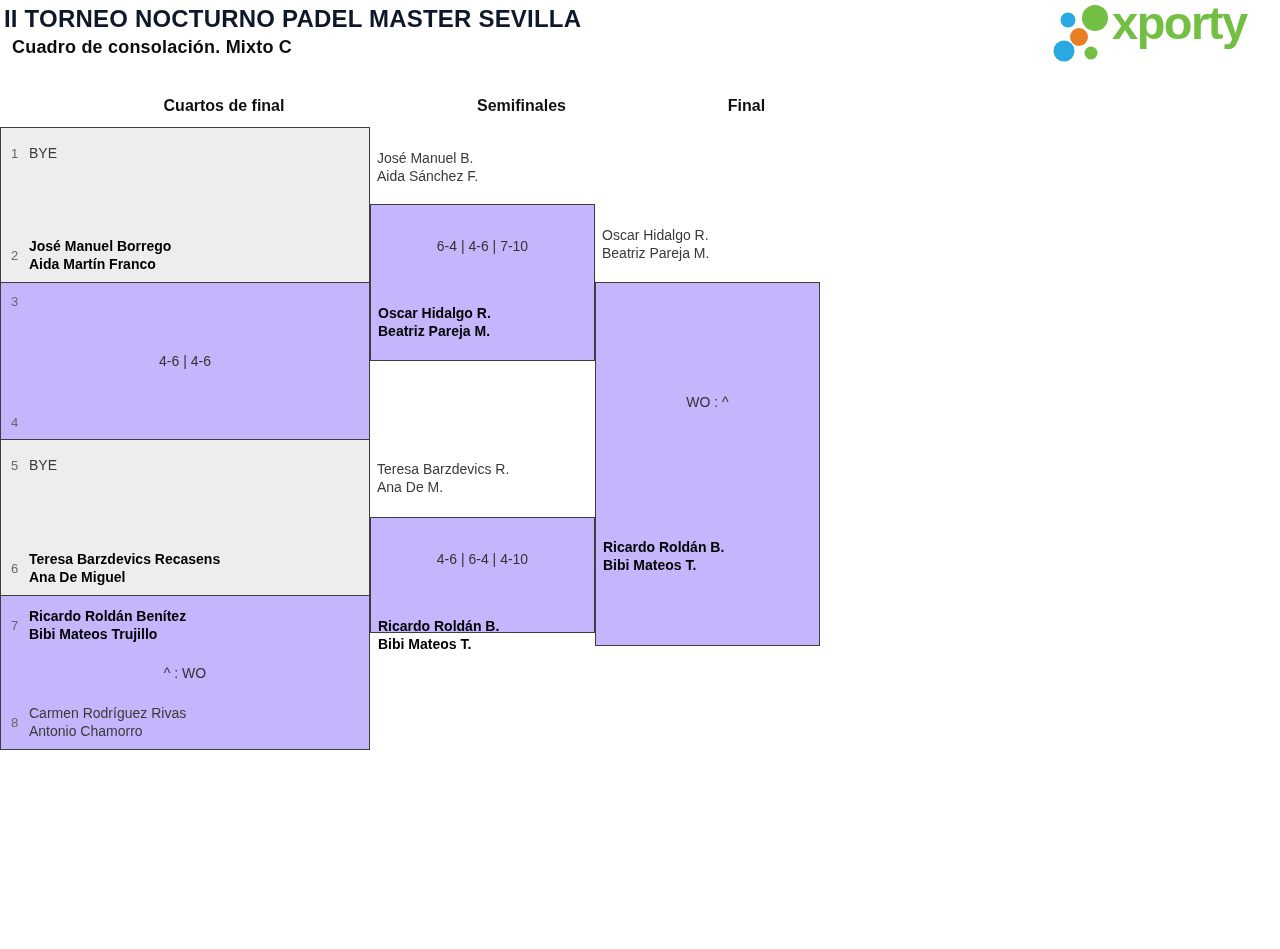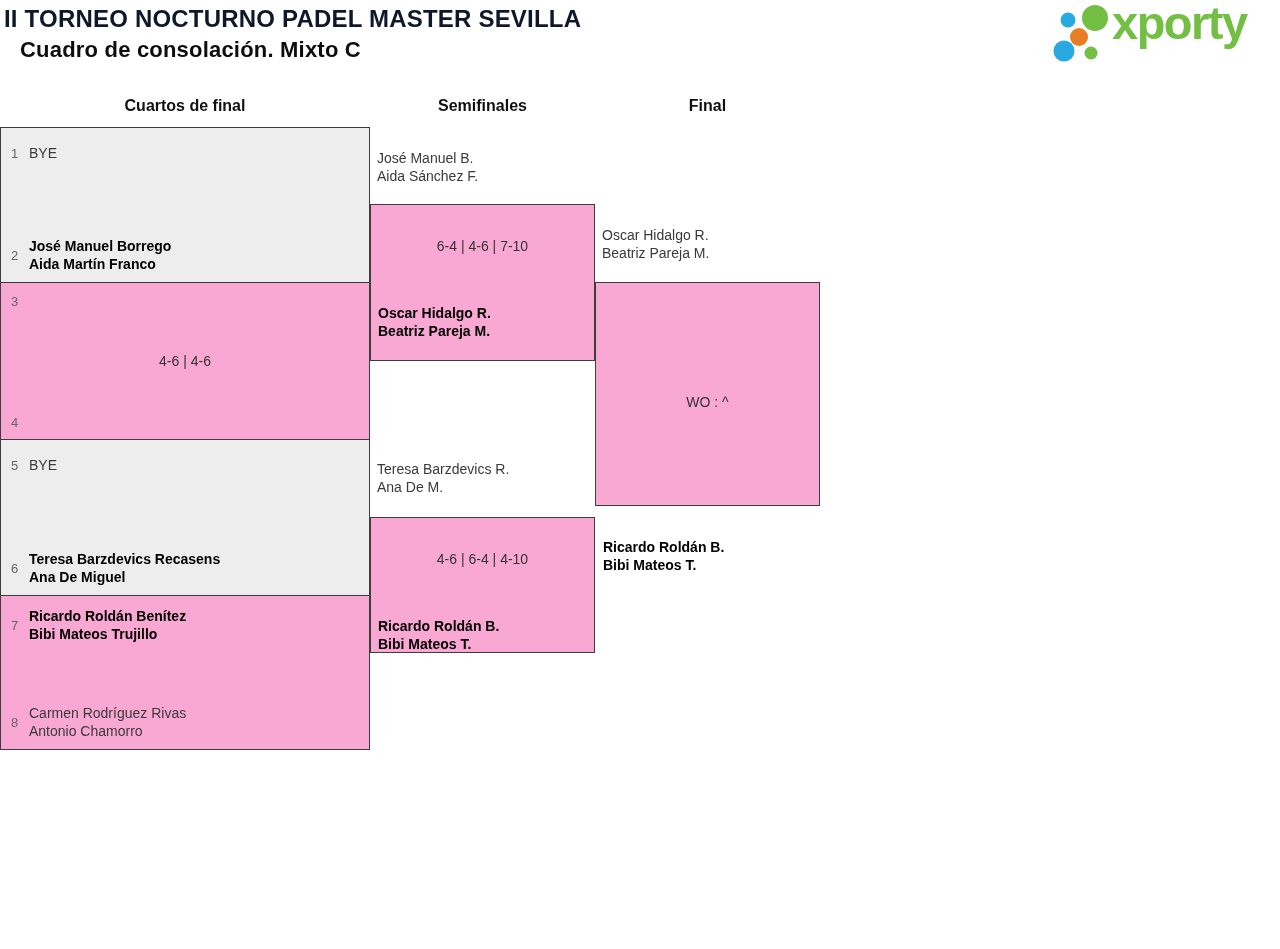--- a/index.html
+++ b/index.html
@@ -5,42 +5,42 @@
   html,body{margin:0;padding:0;}
   body{
     width:1280px;height:949px;position:relative;background:#ffffff;
     font-family:"Liberation Sans",sans-serif;overflow:hidden;
     -webkit-font-smoothing:antialiased;
   }
   .abs{position:absolute;}
 
   
   .title-line1{left:4px;top:5px;font-size:24px;font-weight:700;color:#0f172a;letter-spacing:.2px;}
-  .title-line2{left:20px;top:37px;font-size:22px;font-weight:700;color:#0d0d0d;letter-spacing:.2px;}
+  .title-line2{left:12px;top:37px;font-size:18px;font-weight:700;color:#0d0d0d;letter-spacing:.2px;}
   .logo-wrap{left:1046px;top:2px;width:232px;height:66px;cursor:pointer;}
   .logo-dots{position:absolute;left:0;top:0;}
   .logo-text{position:absolute;left:66px;top:-7px;font-size:47px;font-weight:800;
     color:#72bf44;letter-spacing:-1.5px;}
 
   
-  .round-header{top:97px;height:20px;font-size:16px;font-weight:600;color:#101010;text-align:center;}
+  .round-header{top:97px;height:20px;font-size:16px;font-weight:600;color:#101010;text-align:center;margin-left:39px;}
   .rh-qf{left:0;width:370px;}
   .rh-sf{left:370px;width:225px;}
   .rh-f{left:595px;width:225px;}
 
   
-  .box{position:absolute;box-sizing:border-box;border:1px solid #3d3d3d;background:#f9a8d4;}
+  .box{position:absolute;box-sizing:border-box;border:1px solid #3d3d3d;background:#c4b5fd;}
   .box.gray{background:#ededed;}
   .box-qf1{left:0;top:127px;width:370px;height:156px;}
   .box-qf2{left:0;top:282px;width:370px;height:158px;}
   .box-qf3{left:0;top:439px;width:370px;height:157px;}
   .box-qf4{left:0;top:595px;width:370px;height:155px;}
   .box-sf1{left:370px;top:204px;width:225px;height:157px;}
-  .box-sf2{left:370px;top:517px;width:225px;height:136px;}
-  .box-final{left:595px;top:282px;width:225px;height:224px;}
+  .box-sf2{left:370px;top:517px;width:225px;height:116px;}
+  .box-final{left:595px;top:282px;width:225px;height:364px;}
 
   
   .team{position:absolute;left:8px;display:flex;align-items:center;gap:9px;}
   .t-top{top:11px;}
   .t-top-bye{top:16px;}
   .t-bot{bottom:9px;}
   .seed{min-width:11px;font-size:13px;color:#666;text-align:center;flex:none;}
   .names{font-size:14px;line-height:18px;color:#3a3a3a;white-space:nowrap;}
   .names.bold{color:#000;font-weight:700;}
 
@@ -121,20 +121,21 @@
 </div>
 
 <div class="box box-qf4">
   <div class="team t-top">
     <span class="seed">7</span>
     <span class="names bold">
       <div>Ricardo Roldán Benítez</div>
       <div>Bibi Mateos Trujillo</div>
     </span>
   </div>
+  <div class="score qf-score">^ : WO</div>
   <div class="team t-bot">
     <span class="seed">8</span>
     <span class="names">
       <div>Carmen Rodríguez Rivas</div>
       <div>Antonio Chamorro</div>
     </span>
   </div>
 </div>
 
 <div class="feed feed-sf1">

